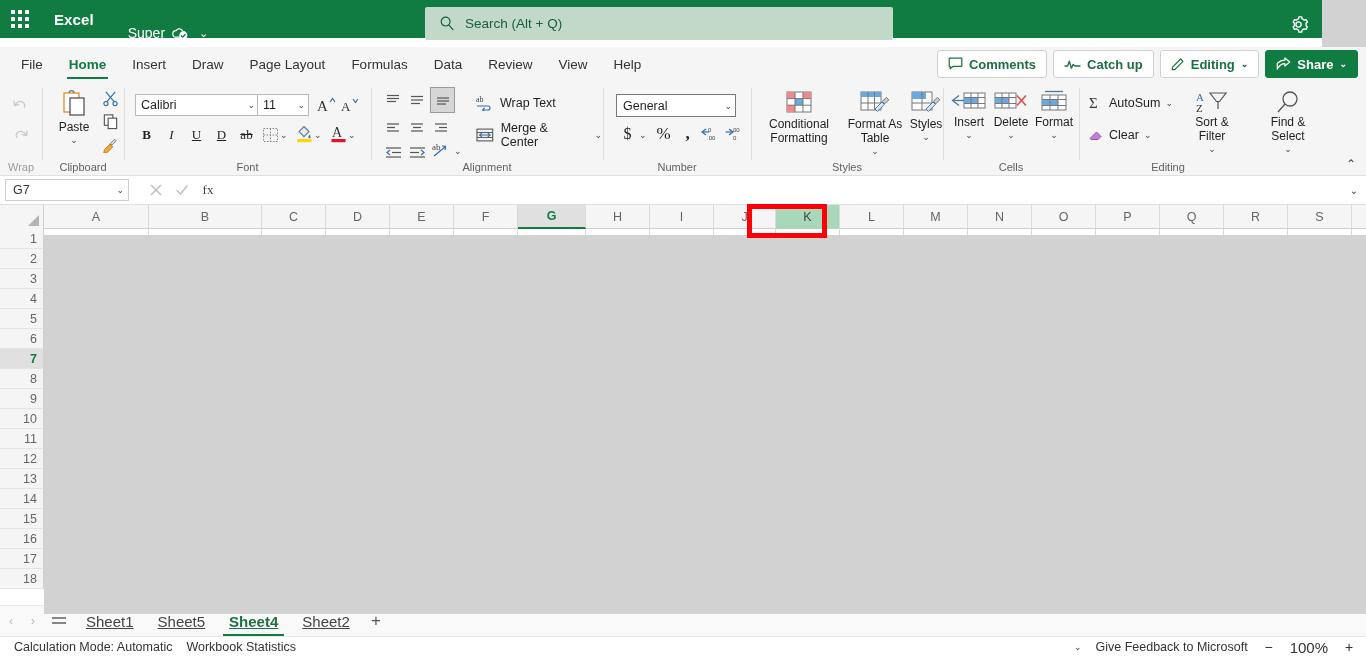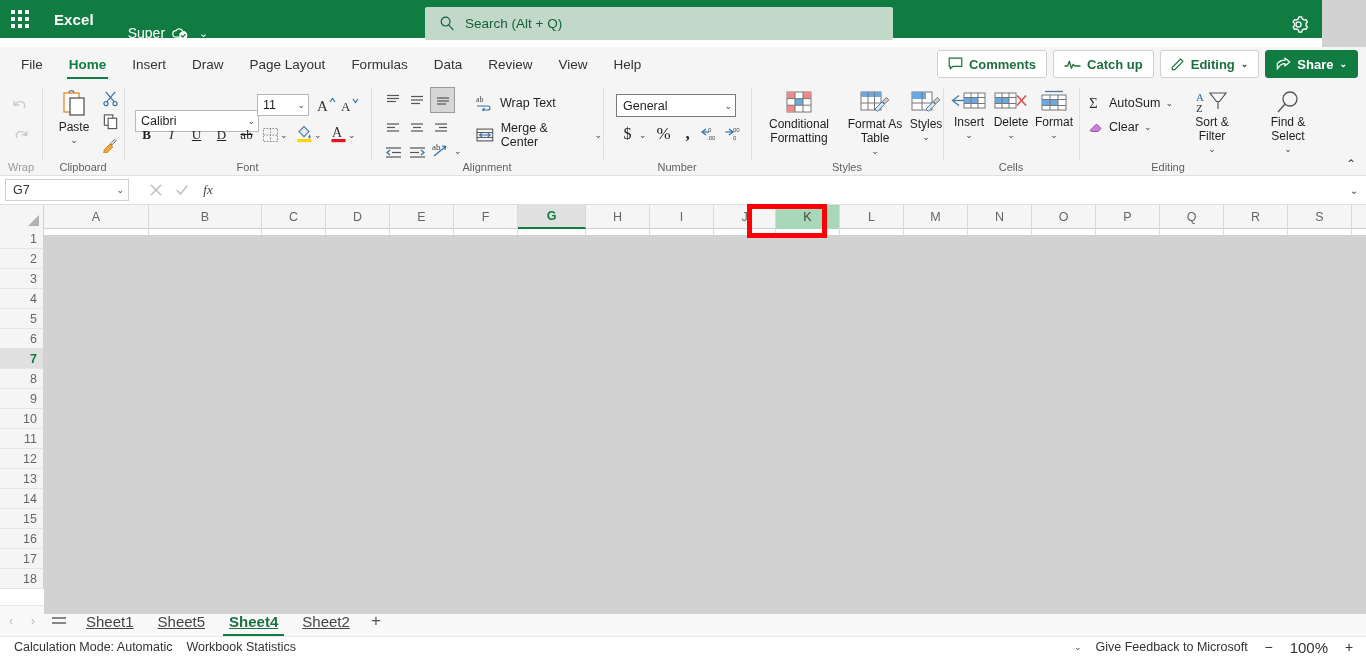--- a/index.html
+++ b/index.html
@@ -182,21 +182,21 @@
     padding: 0 4px 0 7px; font-size: 12.5px; color: #333; cursor: pointer;
   }
   .fb-ico {
     width: 26px; height: 22px; display: flex;
     align-items: center; justify-content: center;
     font-size: 14px; color: #bdbdbd; cursor: pointer;
   }
   .fb-fx {
     width: 26px; height: 22px; display: flex;
     align-items: center; justify-content: center;
-    font-size: 13px; color: #444; font-style: italic;
+    font-size: 13px; color: #444; 
     font-family: "Liberation Serif", serif; cursor: pointer;
   }
   .fb-input {
     flex: 1; height: 22px; border: none; outline: none;
     font-size: 13px; padding-left: 6px;
     font-family: "Liberation Sans", sans-serif;
   }
   .fb-expand {
     width: 24px; text-align: center; font-size: 10px;
     color: #444; cursor: pointer;
@@ -470,21 +470,21 @@
         <svg width="18" height="17" viewBox="0 0 18 18">
           <path d="M3 14.5l6-6 3 3-6 6-3.6.6z" fill="#f0a63a" stroke="#c97f1a" stroke-width="1"></path>
           <path d="M9.4 8l4.6-4.6 1.6 1.6L11 9.6z" fill="#ddd" stroke="#777" stroke-width="1"></path>
         </svg>
       </div>
       <div class="glabel">Clipboard</div>
     </div>
     <div class="rsep" style="left:124px;"></div>
 
     <div class="rgroup" style="left:125px;width:245px;">
-      <div class="fontsel" style="position:absolute;left:10px;top:28px;width:124px;gap:44px;">
+      <div class="fontsel" style="position:absolute;left:10px;top:12px;width:124px;gap:44px;">
         <span>Calibri</span>
         <span class="chev">⌄</span>
       </div>
       <div class="fontsel" style="position:absolute;left:132px;top:12px;width:52px;">
         <span>11</span>
         <span class="chev">⌄</span>
       </div>
       <div class="fmtbtn" style="position:absolute;left:190px;top:11px;">
         <svg width="20" height="18" viewBox="0 0 20 18">
           <text x="0" y="15" font-family="Liberation Serif, serif" font-size="15" fill="#333">A</text>
@@ -742,21 +742,21 @@
     <div class="rsep" style="left:1079px;"></div>
 
     <div class="rgroup" style="left:1080px;width:188px;">
       <div class="editrow" style="position:absolute;left:8px;top:10px;">
         <svg width="16" height="16" viewBox="0 0 16 16">
           <text x="1" y="13" font-family="Liberation Serif, serif" font-size="15" fill="#333">Σ</text>
         </svg>
         <span>AutoSum</span>
         <span class="chev">⌄</span>
       </div>
-      <div class="editrow" style="position:absolute;left:8px;top:34px;">
+      <div class="editrow" style="position:absolute;left:8px;top:42px;">
         <svg width="16" height="16" viewBox="0 0 16 16">
           <path d="M2 11.5L8.5 5l4.5 4.5-3 3H4z" fill="#c87fd6" stroke="#9a4fb0" stroke-width="1"></path>
         </svg>
         <span>Clear</span>
         <span class="chev">⌄</span>
       </div>
       <div class="bigbtn" style="position:absolute;left:108px;top:8px;width:48px;">
         <svg width="32" height="26" viewBox="0 0 32 26">
           <text x="0" y="11" font-family="Liberation Serif, serif" font-size="11" fill="#2f6fa8">A</text>
           <text x="0" y="22" font-family="Liberation Serif, serif" font-size="11" fill="#333">Z</text>

